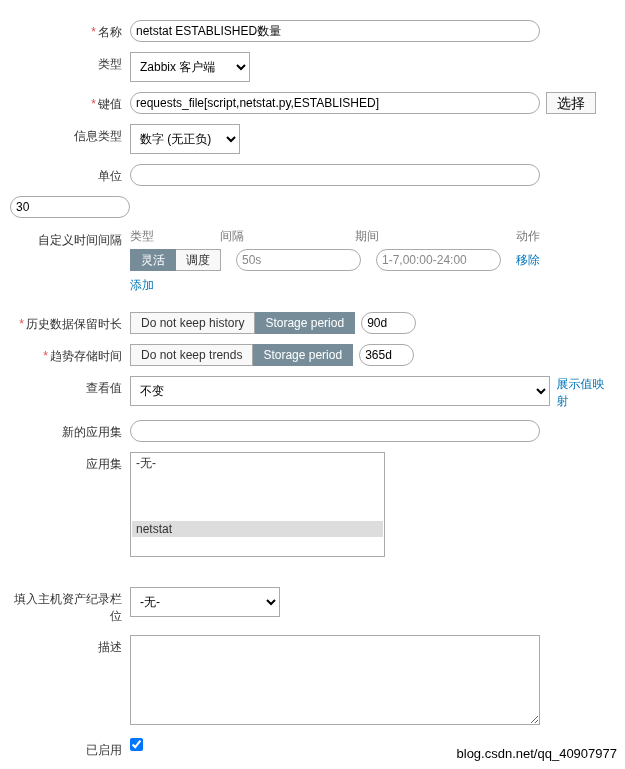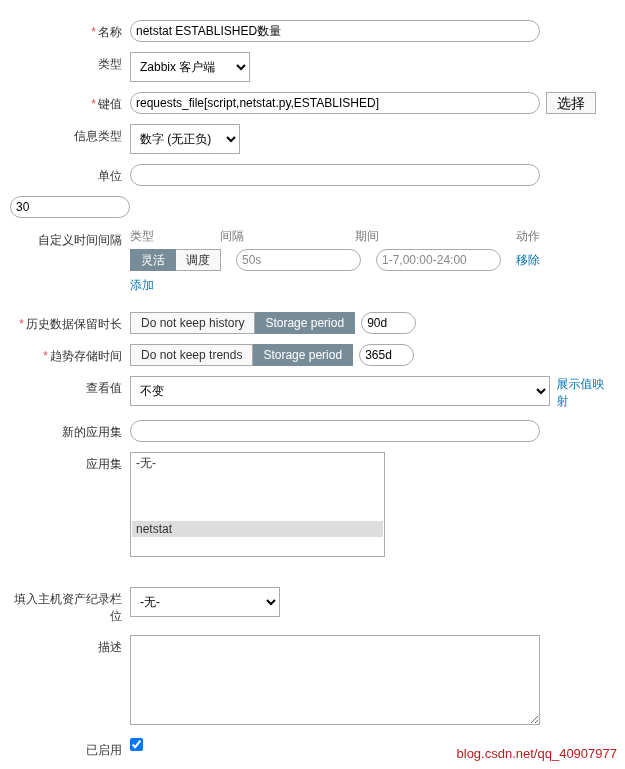--- a/index.html
+++ b/index.html
@@ -29,21 +29,21 @@
 .interval-hdr > div:nth-child(2){ width: 135px; }
 .interval-hdr > div:nth-child(3){ width: 135px; }
 .interval-hdr > div:nth-child(4){ flex:1; text-align:right; }
 .interval-row { display:flex; align-items:center; gap:15px; margin-bottom:6px;}
 .listbox { width: 255px; height: 105px; border:1px solid #aaa; overflow:auto; padding:1px; }
 .listbox .opt { padding: 1px 4px; cursor:pointer; }
 .listbox .opt.sel { background:#ddd;margin-top:48px; }
 .new-app { border:1px solid #74c18a; background:#fff; width:410px; height:22px; padding:3px 5px; }
 .hl-row .field-col { display:flex; gap:6px; align-items:center;}
 .action-row { display:flex; gap:10px; margin-left:128px; margin-top:6px;}
-.watermark { position:fixed; right:8px; bottom:8px; color:#b91c1c; font-size:13px; pointer-events:none;}
+.watermark { position:fixed; right:8px; bottom:8px; color:#000000; font-size:13px; pointer-events:none;}
 </style>
 </head>
 <body>
 
 <div class="form-row">
   <div class="label-col"><span class="req">*</span><span>名称</span></div>
   <div class="field-col"><input type="text" class="w-410" value="netstat ESTABLISHED数量" style=""></div>
 </div>
 
 <div class="form-row">

